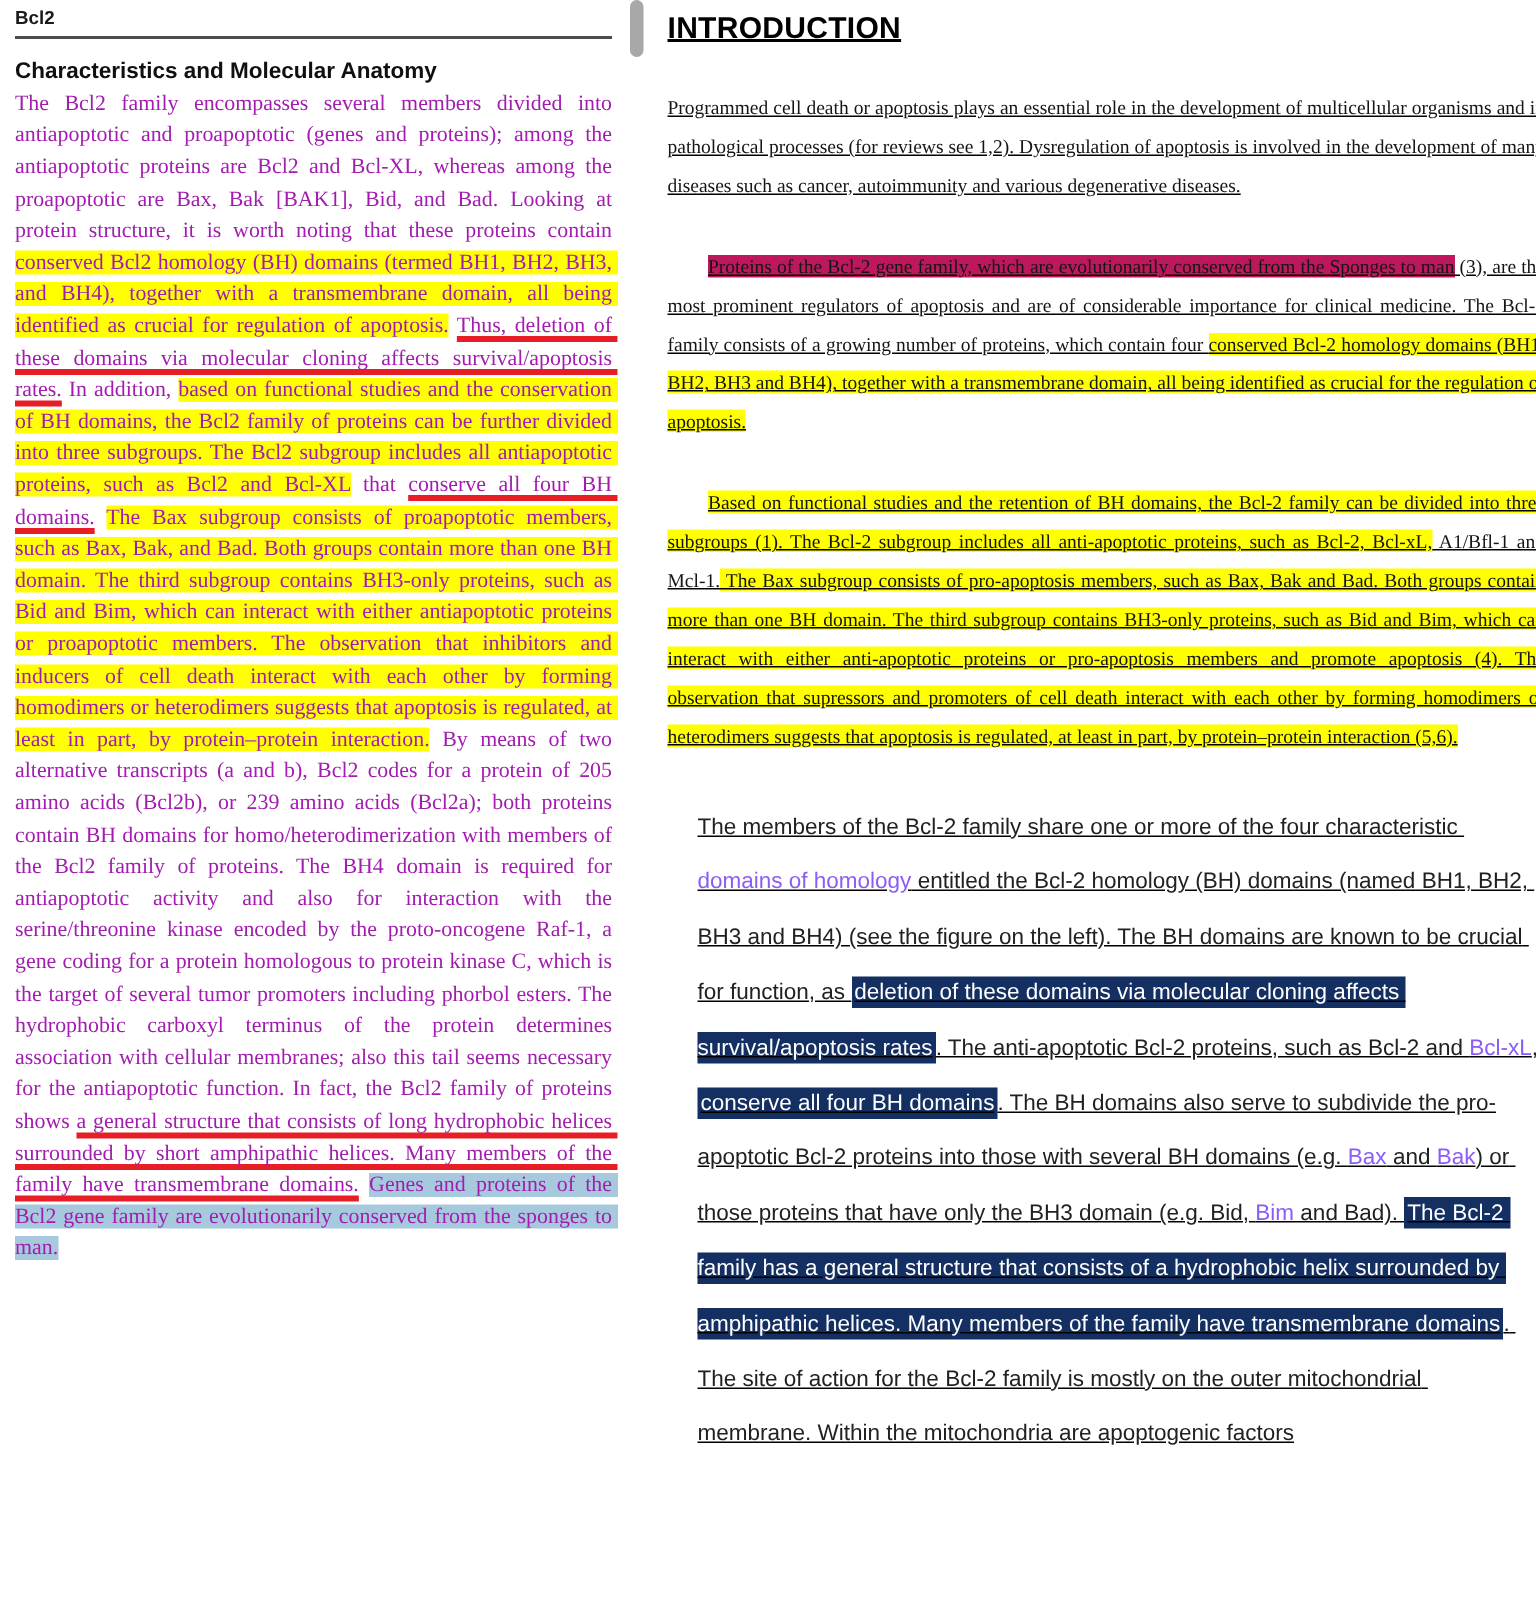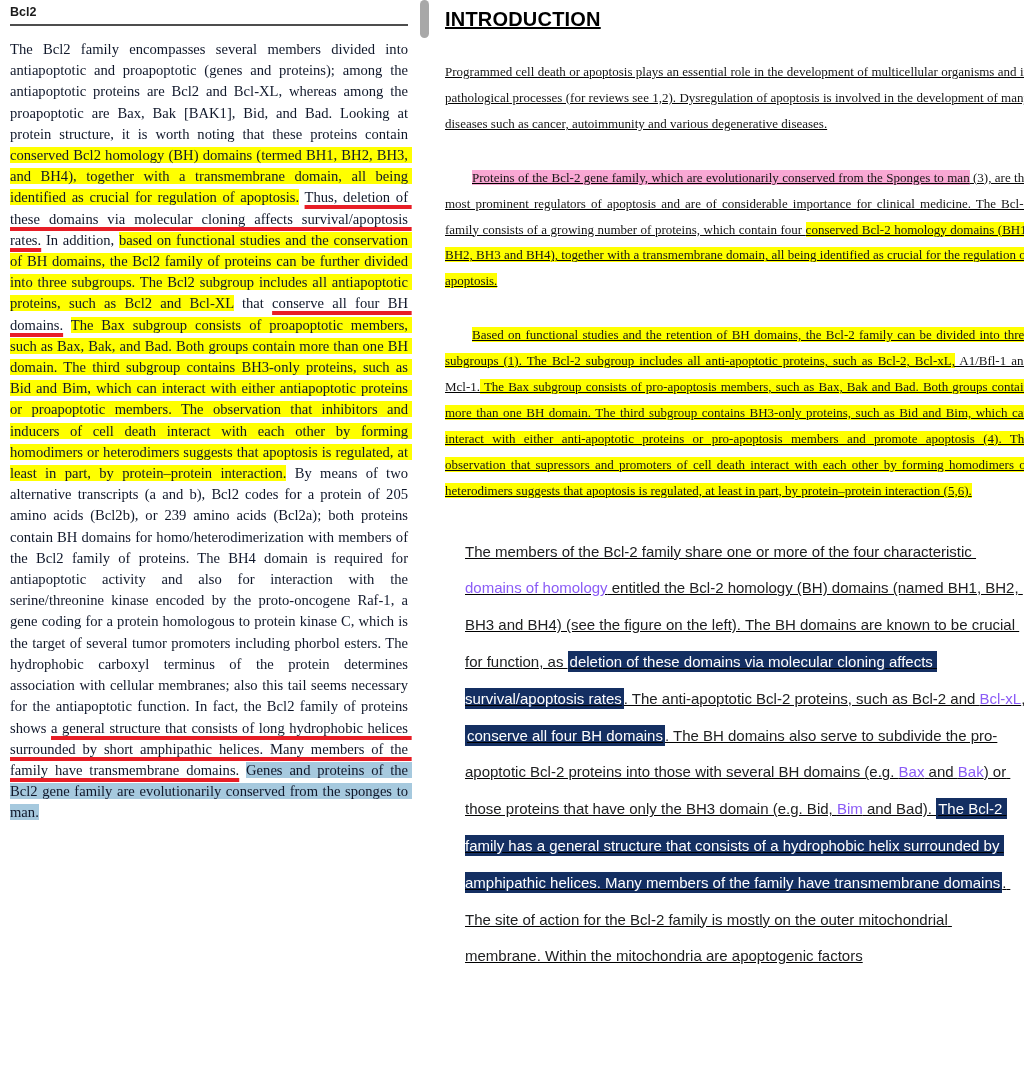--- a/index.html
+++ b/index.html
@@ -25,21 +25,21 @@
     height:0; border-bottom:2px solid #4d4d4d;
     margin:5px 0 13px 0;
   }
   .left-section-title {
     font-family:"Liberation Sans", sans-serif;
     font-weight:bold; font-size:15px; color:#101010;
     margin-bottom:3px;
   }
   .left-body {
     font-size:14.6px; line-height:21.2px;
-    text-align:justify; color:#0f172a;
+    text-align:justify; color:#a21caf;
   }
 
   
   .scroll-thumb {
     position:absolute; left:420px; top:0;
     width:9px; height:38px;
     background:#a8a8a8; border-radius:5px;
   }
 
   
@@ -65,37 +65,38 @@
     width:562px;
     font-family:"Liberation Sans", sans-serif;
     font-size:15px; line-height:36.8px;
     color:#202122;
   }
 
   
   .seg { white-space:pre-wrap; }
   .hl-yellow { background:#ffff00; }
   .hl-blue   { background:#a6c9de; }
-  .hl-blue2  { background:#f9a8d4; }
+  .hl-blue2  { background:#be185d; }
   .ul-red {
     text-decoration-line:underline;
     text-decoration-color:#e81e26;
     text-decoration-thickness:3.5px;
     text-underline-offset:2.5px;
     text-decoration-skip-ink:none;
   }
   .hl-navy { background:#142f62; color:#ffffff; padding:2px 2px; }
   .link { color:#8b5cf6; }
 </style>
 </head>
 <body>
 
 <div class="left-pane">
   <div class="left-header">Bcl2</div>
   <div class="left-rule"></div>
+  <div class="left-section-title">Characteristics and Molecular Anatomy</div>
   <div class="left-body"><span class="seg ">The Bcl2 family encompasses several members divided into antiapoptotic and proapoptotic (genes and proteins); among the antiapoptotic proteins are Bcl2 and Bcl-XL, whereas among the proapoptotic are Bax, Bak [BAK1], Bid, and Bad. Looking at protein structure, it is worth noting that these proteins contain </span><span class="seg hl-yellow">conserved Bcl2 homology (BH) domains (termed BH1, BH2, BH3, and BH4), together with a transmembrane domain, all being identified as crucial for regulation of apoptosis.</span><span class="seg "> </span><span class="seg ul-red">Thus, deletion of these domains via molecular cloning affects survival/apoptosis rates.</span><span class="seg "> In addition, </span><span class="seg hl-yellow">based on functional studies and the conservation of BH domains, the Bcl2 family of proteins can be further divided into three subgroups. The Bcl2 subgroup includes all antiapoptotic proteins, such as Bcl2 and Bcl-XL</span><span class="seg "> that </span><span class="seg ul-red">conserve all four BH domains.</span><span class="seg "> </span><span class="seg hl-yellow">The Bax subgroup consists of proapoptotic members, such as Bax, Bak, and Bad. Both groups contain more than one BH domain. The third subgroup contains BH3-only proteins, such as Bid and Bim, which can interact with either antiapoptotic proteins or proapoptotic members. The observation that inhibitors and inducers of cell death interact with each other by forming homodimers or heterodimers suggests that apoptosis is regulated, at least in part, by protein–protein interaction.</span><span class="seg "> By means of two alternative transcripts (a and b), Bcl2 codes for a protein of 205 amino acids (Bcl2b), or 239 amino acids (Bcl2a); both proteins contain BH domains for homo/heterodimerization with members of the Bcl2 family of proteins. The BH4 domain is required for antiapoptotic activity and also for interaction with the serine/threonine kinase encoded by the proto-oncogene Raf-1, a gene coding for a protein homologous to protein kinase C, which is the target of several tumor promoters including phorbol esters. The hydrophobic carboxyl terminus of the protein determines association with cellular membranes; also this tail seems necessary for the antiapoptotic function. In fact, the Bcl2 family of proteins shows </span><span class="seg ul-red">a general structure that consists of long hydrophobic helices surrounded by short amphipathic helices. Many members of the family have transmembrane domains.</span><span class="seg "> </span><span class="seg hl-blue">Genes and proteins of the Bcl2 gene family are evolutionarily conserved from the sponges to man.</span></div>
 </div>
 
 <div class="scroll-thumb"></div>
 
 <div class="right-pane">
   <div class="right-section-title">INTRODUCTION</div>
 
   <div class="serif-body">
     <p><span class="seg ">Programmed cell death or apoptosis plays an essential role in the development of multicellular organisms and in pathological processes (for reviews see 1,2). Dysregulation of apoptosis is involved in the development of many diseases such as cancer, autoimmunity and various degenerative diseases.</span></p>

